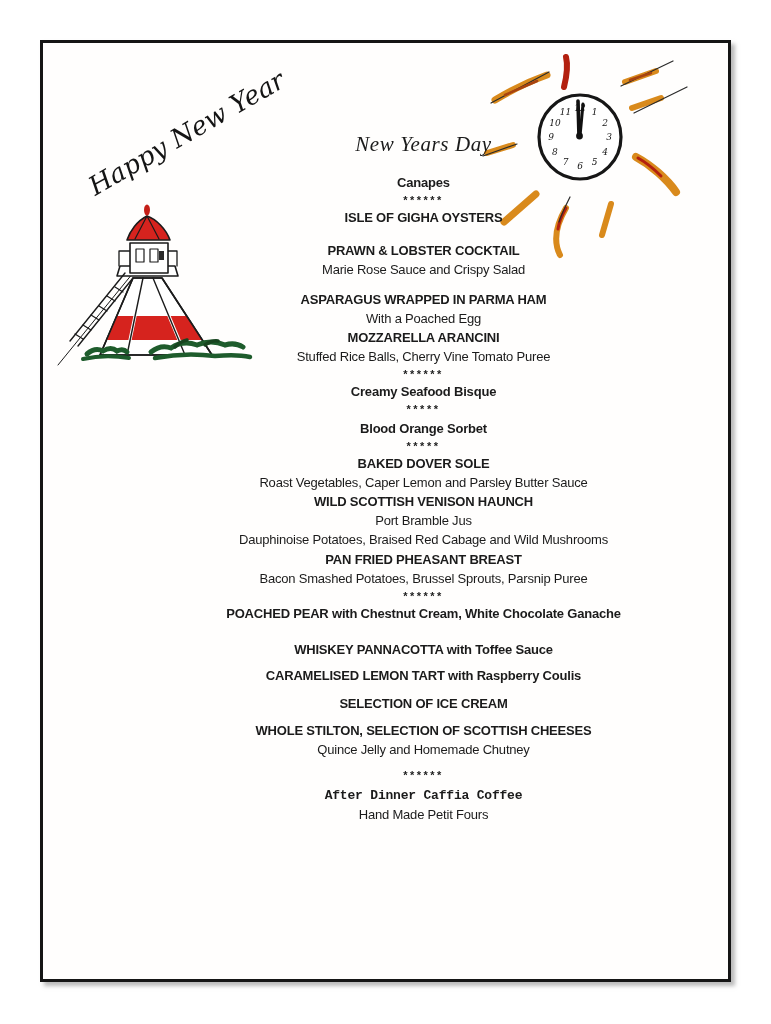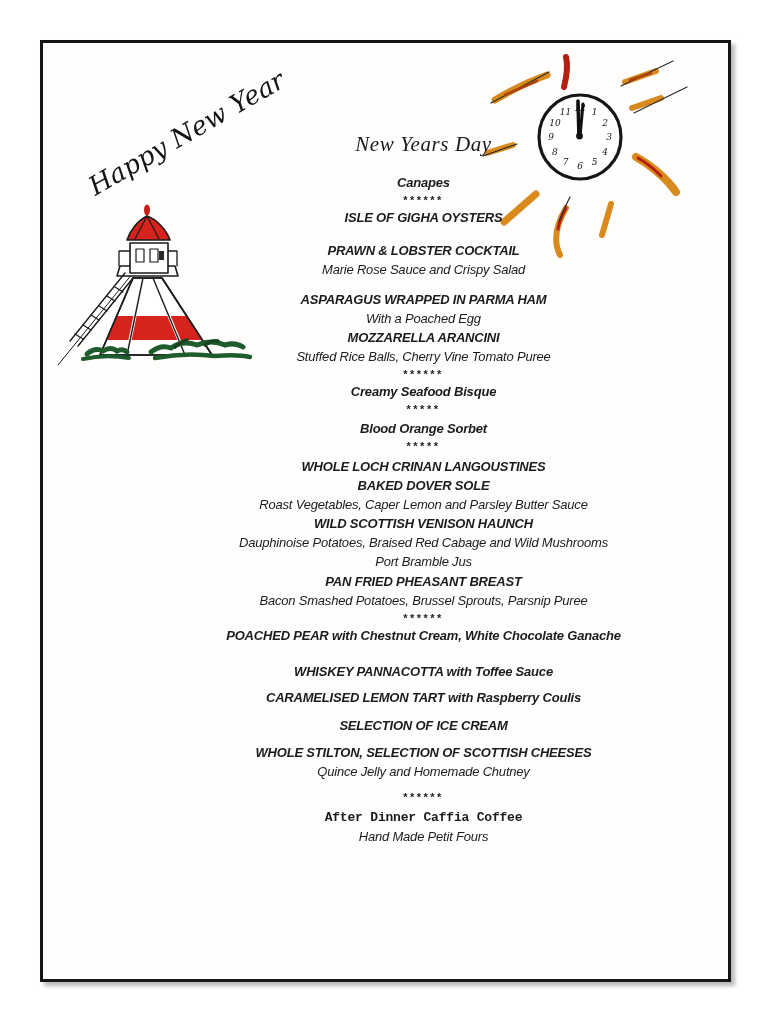--- a/index.html
+++ b/index.html
@@ -14,21 +14,21 @@
   }
   .menu-col {
     position:absolute; left:0; top:0; width:100%; box-sizing:border-box;
     padding-left:20px; text-align:center; color:#1b1b1b;margin-left:28px;
   }
   .menu-title {
     margin-top:86px; font-family:"Liberation Serif", serif;
     font-style:italic; font-size:21px; line-height:30px; letter-spacing:0.6px;
   }
   .line {
-    font-family:"Liberation Sans", sans-serif; font-style:italic;
+    font-family:"Liberation Sans", sans-serif; 
     font-size:13px; line-height:19px; letter-spacing:-0.2px; font-weight:600;
   }
   .line.desc { font-weight:500; }
   .line.stars {
     font-style:normal; font-weight:bold; font-size:11px;
     line-height:16px; letter-spacing:2.5px;
   }
   .line.plain { font-style:normal; font-weight:600; }
   .greeting {
     position:absolute; left:30px; top:74px; width:234px; height:44px;
@@ -144,26 +144,25 @@
         <div class="line desc">Marie Rose Sauce and Crispy Salad</div>
         <div class="line item" style="margin-top: 11px;">ASPARAGUS WRAPPED IN PARMA HAM</div>
         <div class="line desc">With a Poached Egg</div>
         <div class="line item">MOZZARELLA ARANCINI</div>
         <div class="line desc">Stuffed Rice Balls, Cherry Vine Tomato Puree</div>
         <div class="line stars">******</div>
         <div class="line item">Creamy Seafood Bisque</div>
         <div class="line stars">*****</div>
         <div class="line item" style="margin-top: 2px;">Blood Orange Sorbet</div>
         <div class="line stars">*****</div>
-        <div class="line item" style="margin-top: 3px;">WHOLE LOCH CRINAN LANGOUSTINES</div>
         <div class="line item">BAKED DOVER SOLE</div>
         <div class="line desc">Roast Vegetables, Caper Lemon and Parsley Butter Sauce</div>
         <div class="line item">WILD SCOTTISH VENISON HAUNCH</div>
+        <div class="line desc">Port Bramble Jus</div>
         <div class="line desc">Dauphinoise Potatoes, Braised Red Cabage and Wild Mushrooms</div>
-        <div class="line desc">Port Bramble Jus</div>
         <div class="line item" style="margin-top: 1px;">PAN FRIED PHEASANT BREAST</div>
         <div class="line desc">Bacon Smashed Potatoes, Brussel Sprouts, Parsnip Puree</div>
         <div class="line stars">******</div>
         <div class="line item">POACHED PEAR with Chestnut Cream, White Chocolate Ganache</div>
         <div class="line item" style="margin-top: 17px;">WHISKEY PANNACOTTA with Toffee Sauce</div>
         <div class="line item" style="margin-top: 7px;">CARAMELISED LEMON TART with Raspberry Coulis</div>
         <div class="line item" style="margin-top: 9px;">SELECTION OF ICE CREAM</div>
         <div class="line item" style="margin-top: 8px;">WHOLE STILTON, SELECTION OF SCOTTISH CHEESES</div>
         <div class="line desc">Quince Jelly and Homemade Chutney</div>
         <div class="line stars" style="margin-top: 8px;">******</div>

